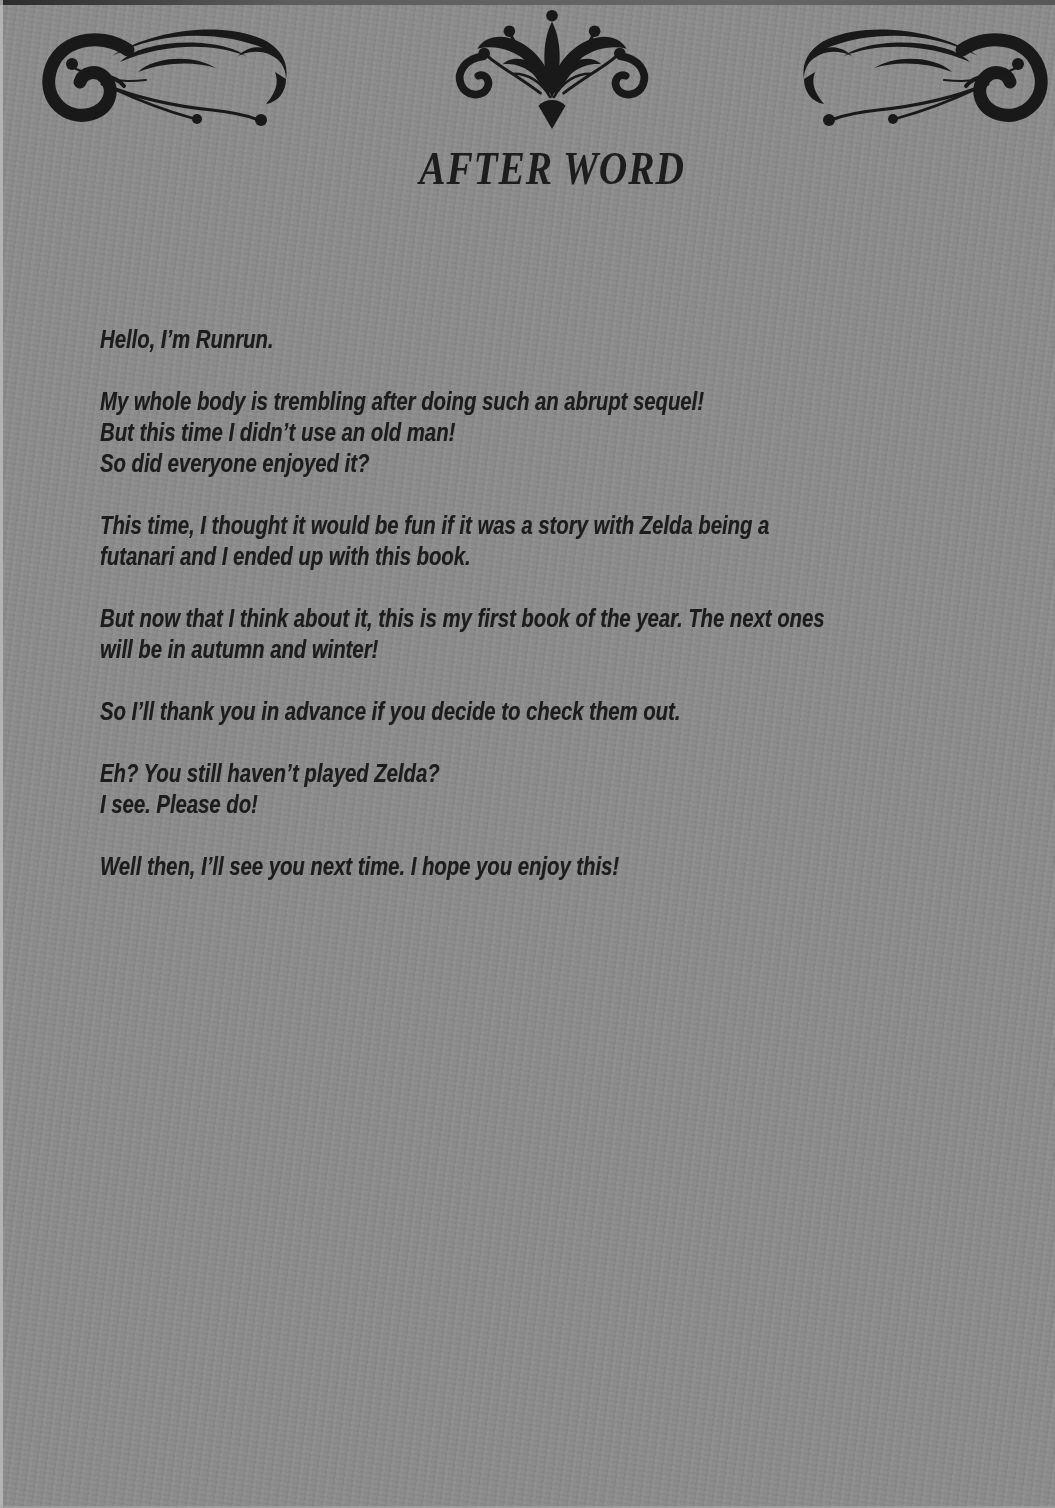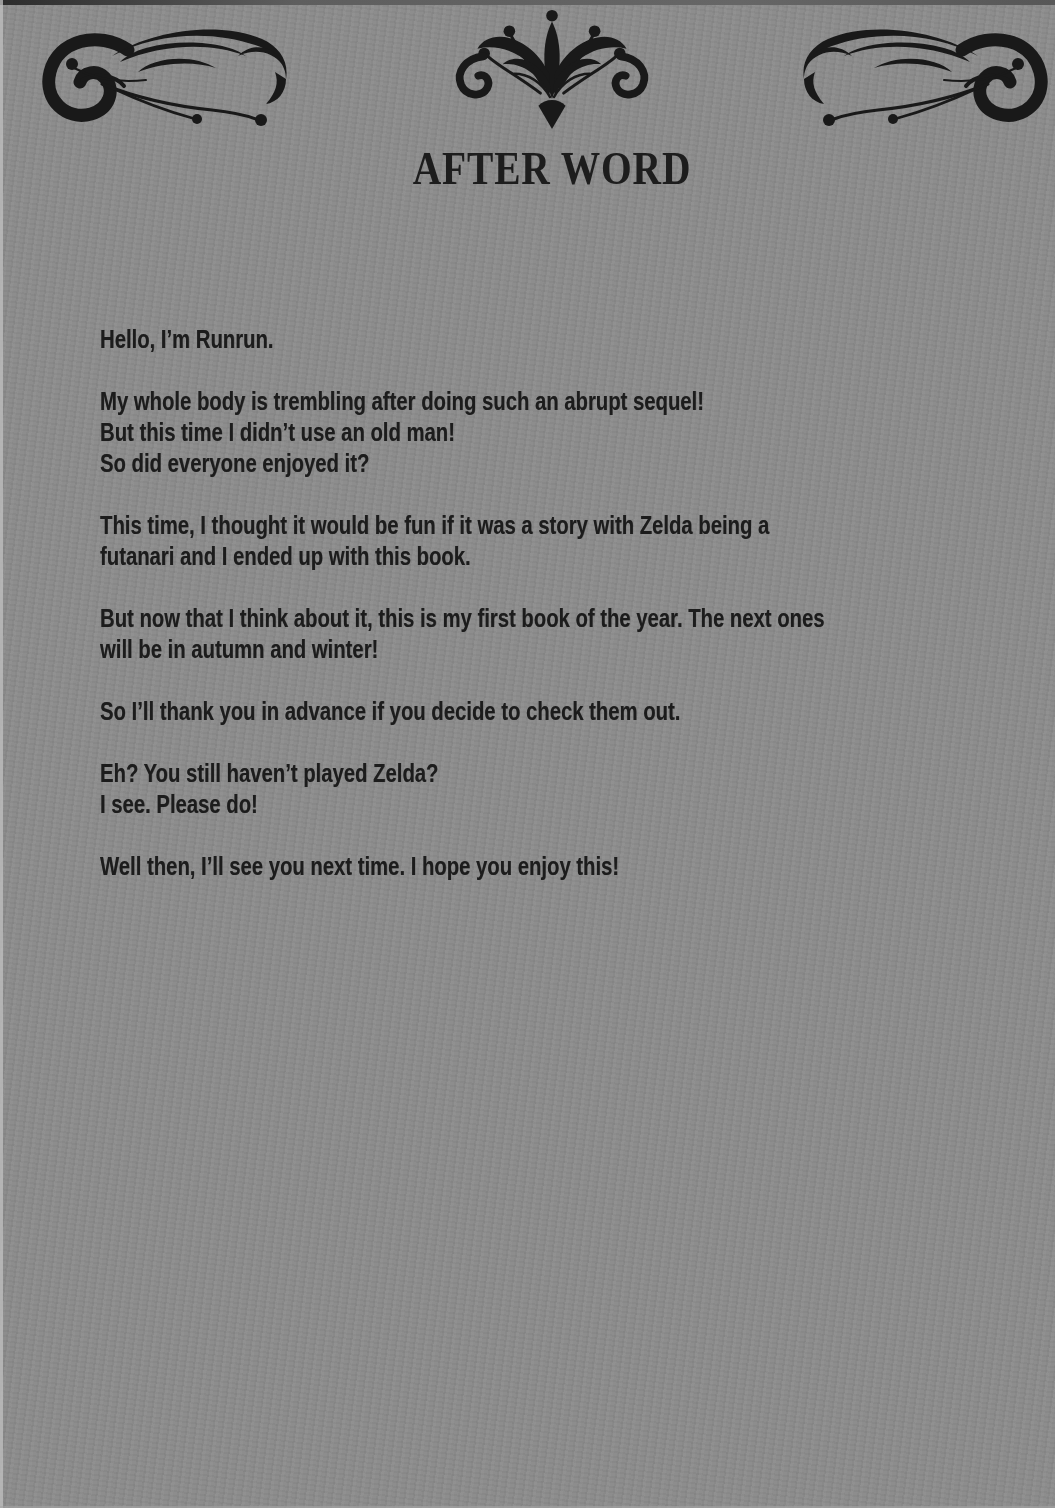--- a/index.html
+++ b/index.html
@@ -3,21 +3,21 @@
 <meta charset="utf-8">
 <style>
   html, body { margin: 0; padding: 0; }
   body {
     width: 1055px; height: 1508px;
     background: #8b8b8b;
     position: relative;
     overflow: hidden;
     font-family: "Liberation Sans", sans-serif;
   }
-  .page { position: absolute; inset: 0; }
+  .page { position: absolute; inset: 0; font-style: italic; }
 
   
   .texture {
     position: absolute; inset: 0; pointer-events: none;
     background-image:
       repeating-linear-gradient(97deg, rgba(255,255,255,0.03) 0 3px, rgba(0,0,0,0) 3px 7px, rgba(0,0,0,0.03) 7px 9px),
       repeating-linear-gradient(8deg, rgba(0,0,0,0.02) 0 2px, rgba(255,255,255,0.02) 2px 5px);
   }
   .edge-top {
     position: absolute; top: 0; left: 0; right: 0; height: 5px;

